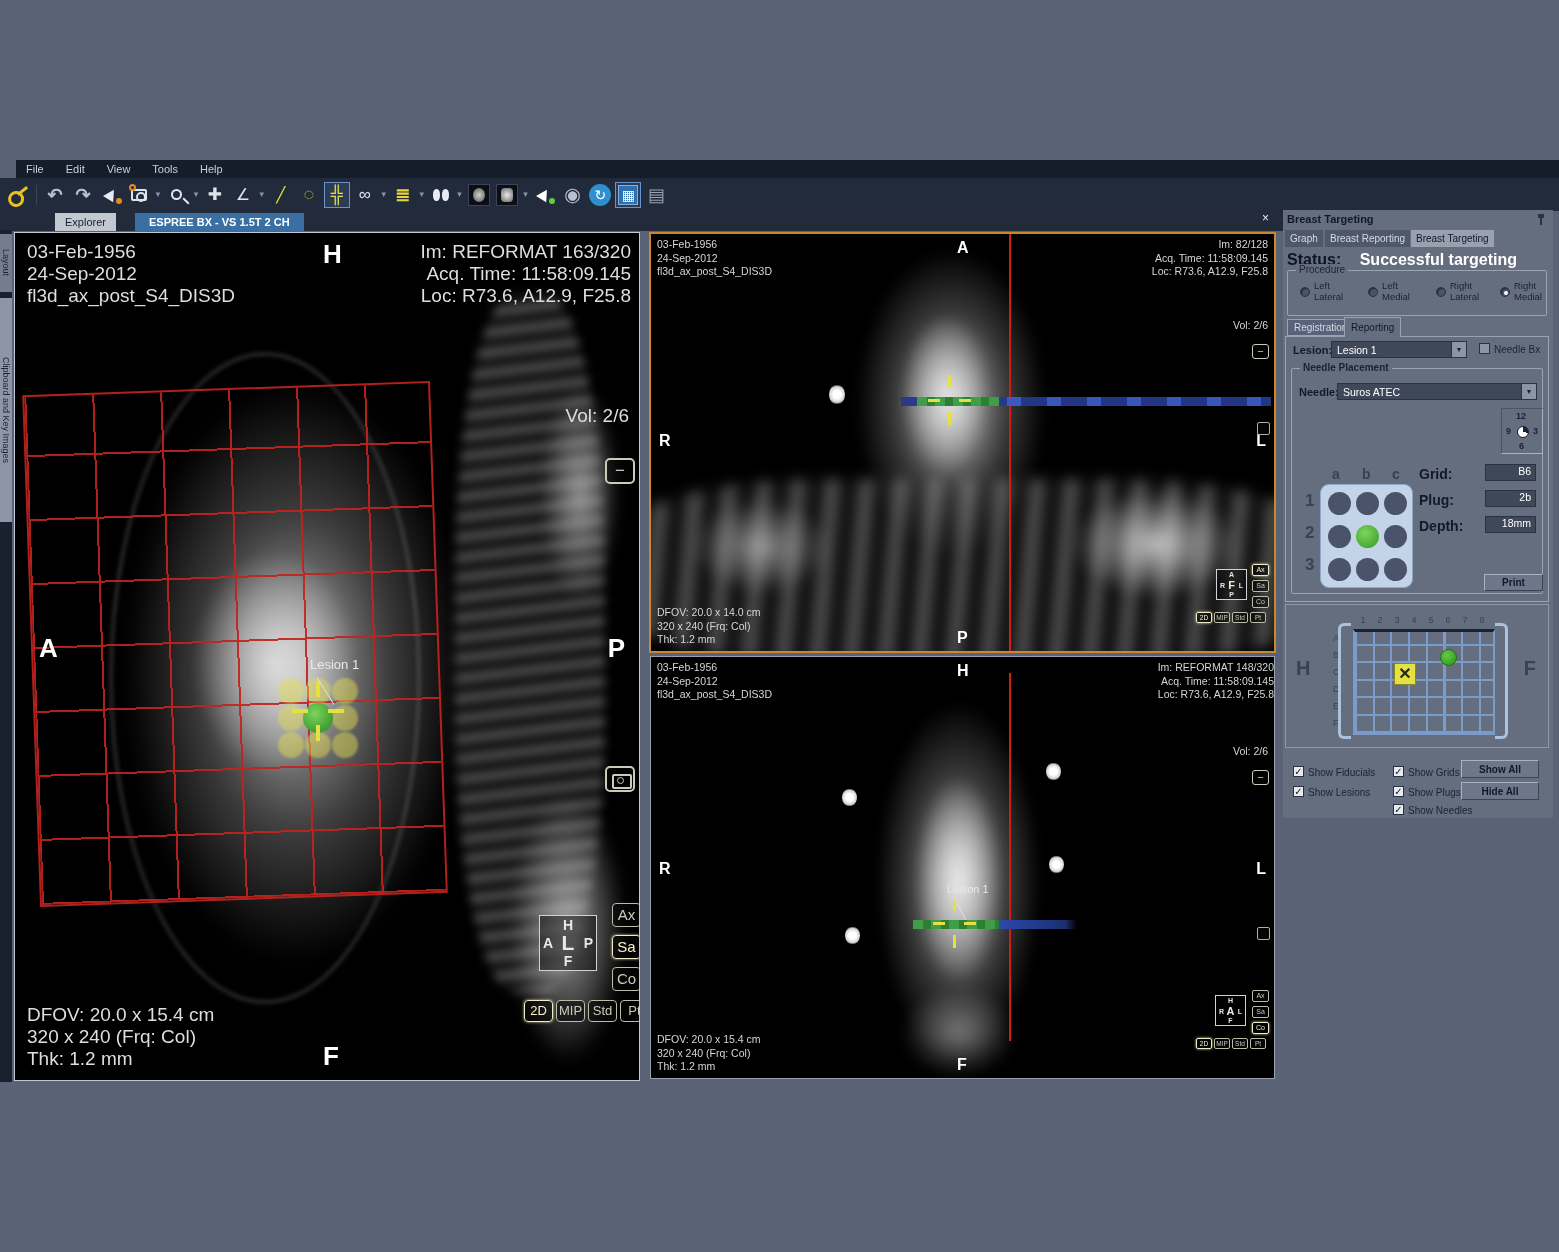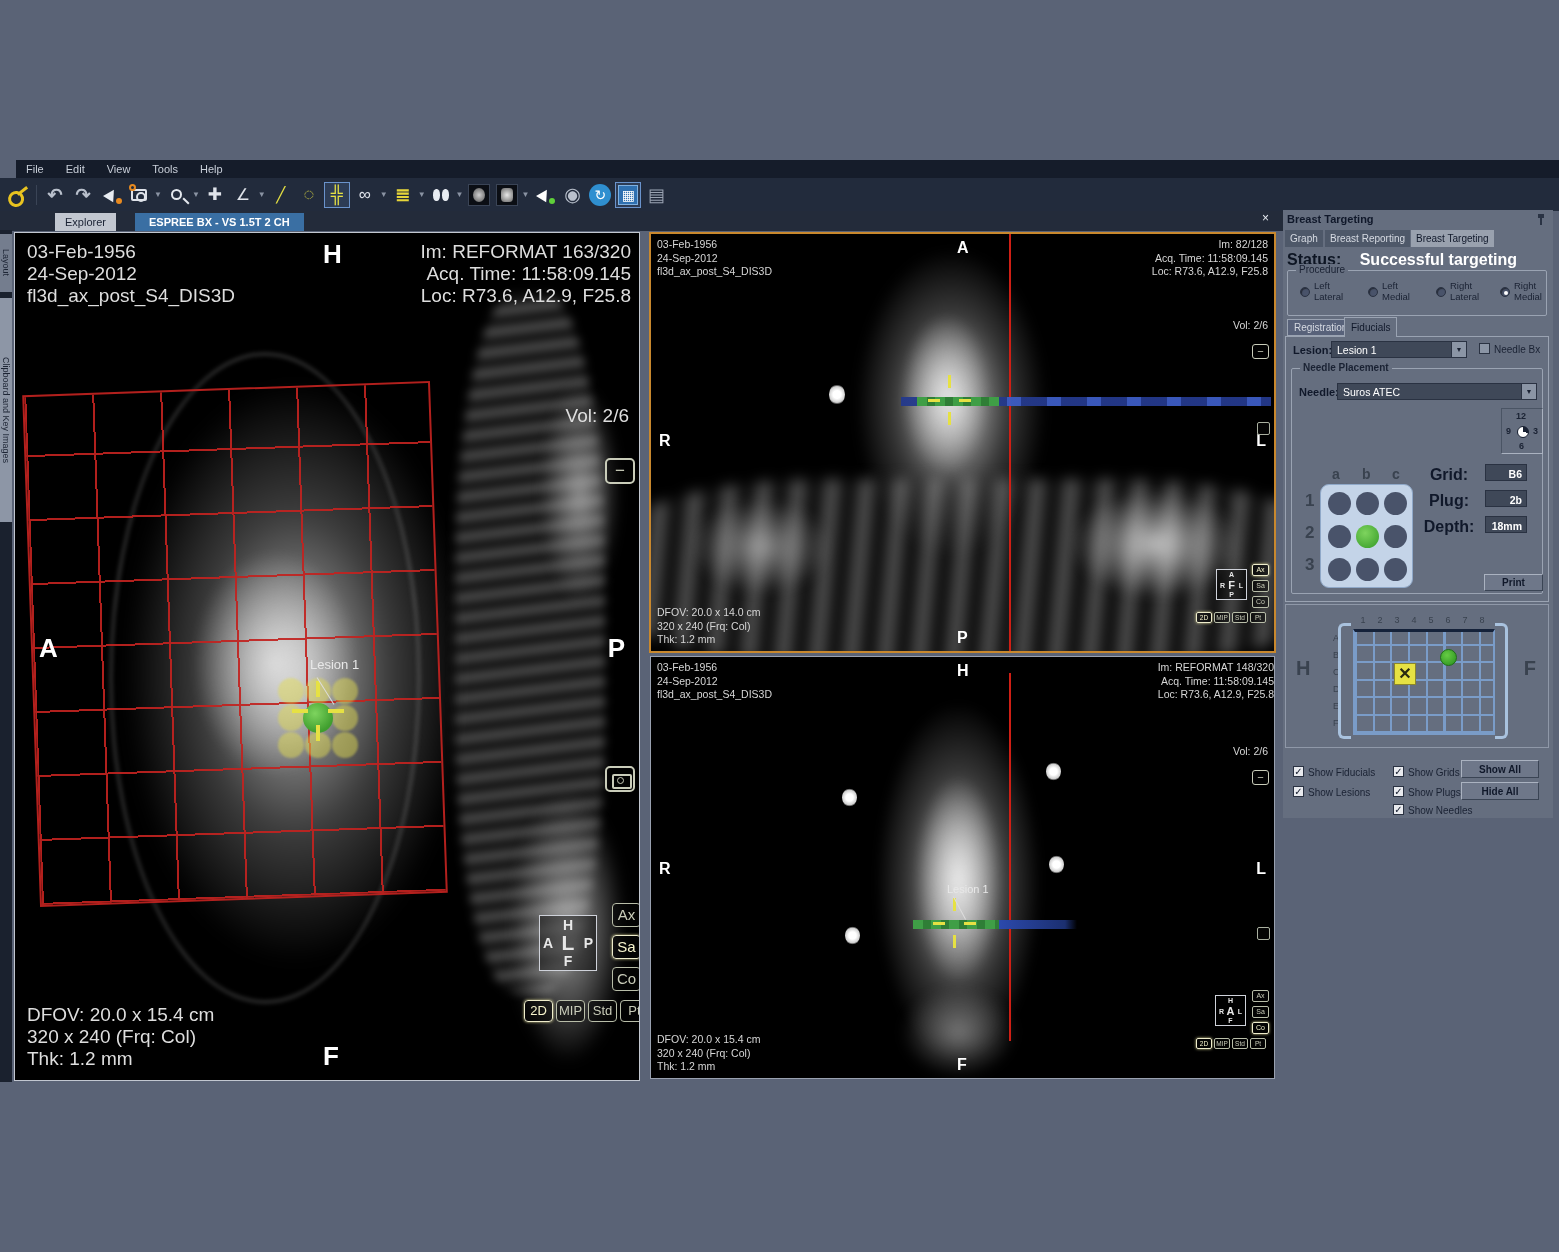--- a/index.html
+++ b/index.html
@@ -117,22 +117,22 @@
   .dd .arrow{position:absolute; right:0; top:0; width:15px; height:100%; background:#8b95a5; color:#1a2233; font-size:7px; display:flex; align-items:center; justify-content:center; border-left:1px solid #2a3242;}
   .chk{position:absolute; width:11px; height:11px; background:#e8eaee; border:1px solid #2a3242; color:#10182a; font-size:10px; line-height:10px; text-align:center;}
   .infobox{position:absolute; left:12px; top:198px; width:202px; height:46px; border:1px solid #4a5464; border-right-color:#aab2c0; border-bottom-color:#aab2c0; background:#5b6475; color:#252e3e; font-size:9.5px; line-height:1.45; padding:3px 4px;}
   .clockbox{position:absolute; left:218px; top:198px; width:42px; height:46px; border:1px solid #4a5464; border-right-color:#aab2c0; border-bottom-color:#aab2c0; font-size:9px; font-weight:bold; color:#1a2233;}
   .clockface{position:absolute; left:15px; top:17px; width:12px; height:12px; border-radius:50%; background:conic-gradient(#1a2233 0 100deg, #fff 100deg 360deg); border:1px solid #1a2233;}
   .abclbl{position:absolute; font-size:14px; font-weight:bold; color:#39424f;}
   .numlbl{position:absolute; font-size:17px; font-weight:bold; color:#39424f;}
   .plate{position:absolute; left:37px; top:274px; width:93px; height:104px; background:#c4d4e8; border:1px solid #8fa8c8; border-radius:9px;}
   .pcirc{position:absolute; width:23px; height:23px; border-radius:50%; background:#49536a;}
   .pcirc.sel{background:radial-gradient(circle at 40% 35%, #7ed45e, #46a834 75%);}
-  .fldlbl{position:absolute; font-weight:bold; font-size:16px; color:#10182a; width:60px; text-align:center;}
-  .fld{position:absolute; left:202px; width:42px; height:17px; background:var(--field-bg); border:1px solid #2a3242; color:#fff; font-size:10.5px; display:flex; align-items:flex-end; justify-content:flex-end; padding-right:4px;font-weight:bold;}
+  .fldlbl{position:absolute; font-weight:bold; font-size:14px; color:#10182a; width:60px; text-align:left;}
+  .fld{position:absolute; left:202px; width:51px; height:17px; background:var(--field-bg); border:1px solid #2a3242; color:#fff; font-size:10.5px; display:flex; align-items:flex-start; justify-content:flex-end; padding-right:4px;}
   .pbtn{position:absolute; background:#6e7789; border:1px solid #aab2c0; border-right-color:#3a4454; border-bottom-color:#3a4454; color:#10182a; font-size:10px; font-weight:bold; display:flex; align-items:center; justify-content:center;}
   .gdiag{position:absolute; left:2px; top:394px; width:264px; height:144px; border:1px solid #8f98a8;}
   .gd-big{position:absolute; font-size:20px; font-weight:bold; color:#39424f;}
   .gd-col{position:absolute; font-size:9px; color:#39424f; width:10px; text-align:center;}
   .gd-row{position:absolute; font-size:9px; color:#39424f;}
   .gd-grid{position:absolute; left:67px; top:24px; width:142px; height:106px;
     background:
       repeating-linear-gradient(90deg, #7a9cc8 0 2px, transparent 2px 17.7px),
       repeating-linear-gradient(0deg, #7a9cc8 0 2px, transparent 2px 17.5px);
     border:2px solid #7a9cc8; border-top:3px solid #15223a;}
@@ -435,21 +435,21 @@
       <span>Left</span><br><span>Medial</span></span>
     <span class="radio" style="left:148px;top:16px;"></span>
     <span class="rlabel" style="left:162px;top:10px;">
       <span>Right</span><br><span>Lateral</span></span>
     <span class="radio sel" style="left:212px;top:16px;"></span>
     <span class="rlabel" style="left:226px;top:10px;">
       <span>Right</span><br><span>Medial</span></span>
   </div>
 
   <div class="stab" style="left:4px;">Registration</div>
-  <div class="stab on" style="left:61px;">Fiducials</div>
+  <div class="stab on" style="left:61px;">Reporting</div>
   <div class="cframe"></div>
 
   <span class="plabel" style="left:10px;top:134px;">Lesion:</span>
   <div class="dd" style="left:48px;top:131px;width:136px;">
     <span>Lesion 1</span>
     <span class="arrow">▼</span>
   </div>
   <span class="chk" style="left:196px;top:133px;background:#8b95a5;"></span>
   <span class="rlabel" style="left:211px;top:134px;font-size:10px;">Needle Bx</span>
 

